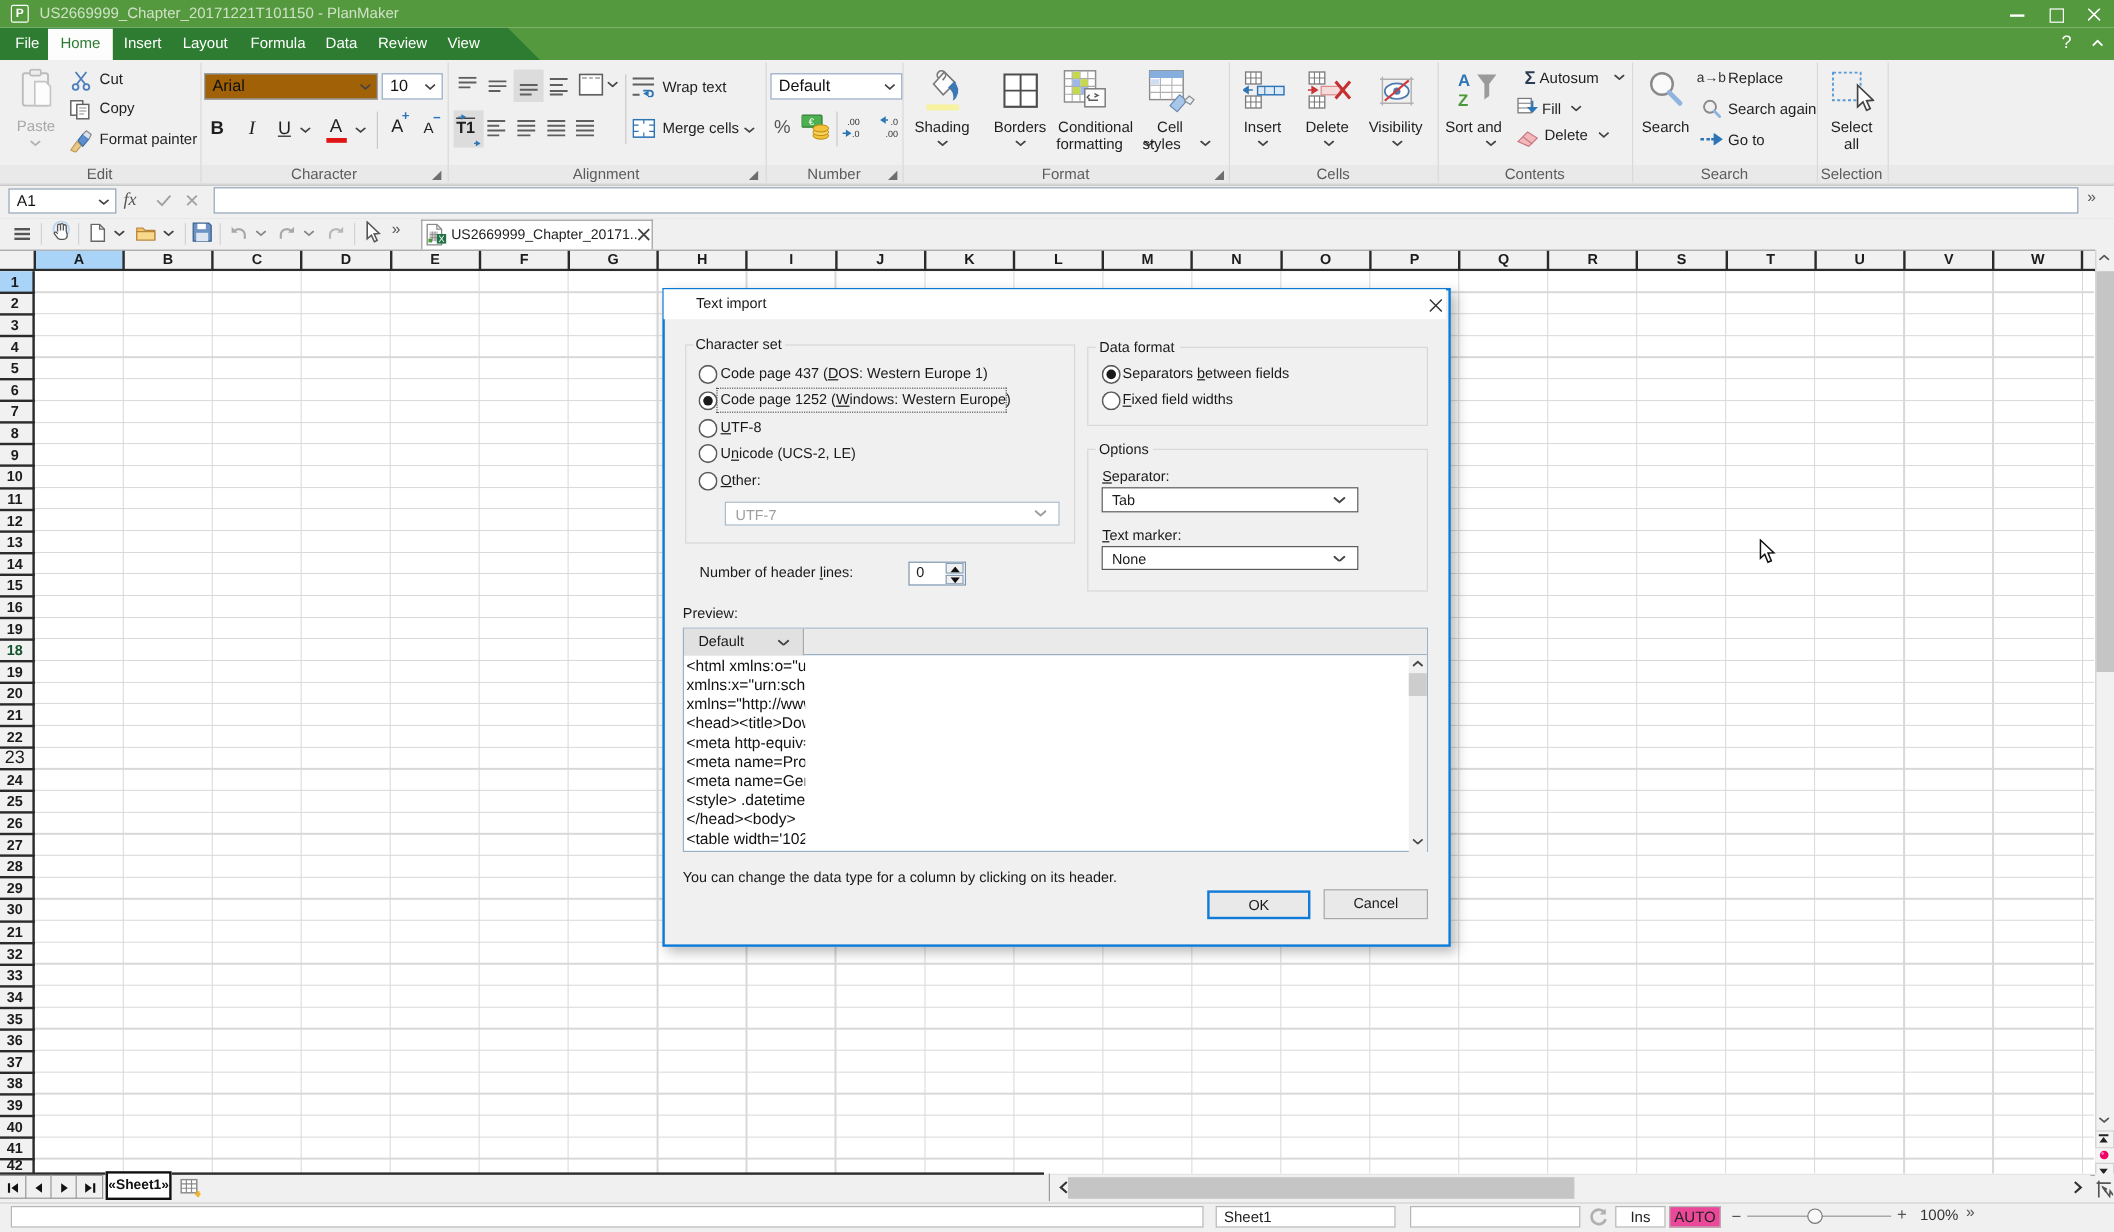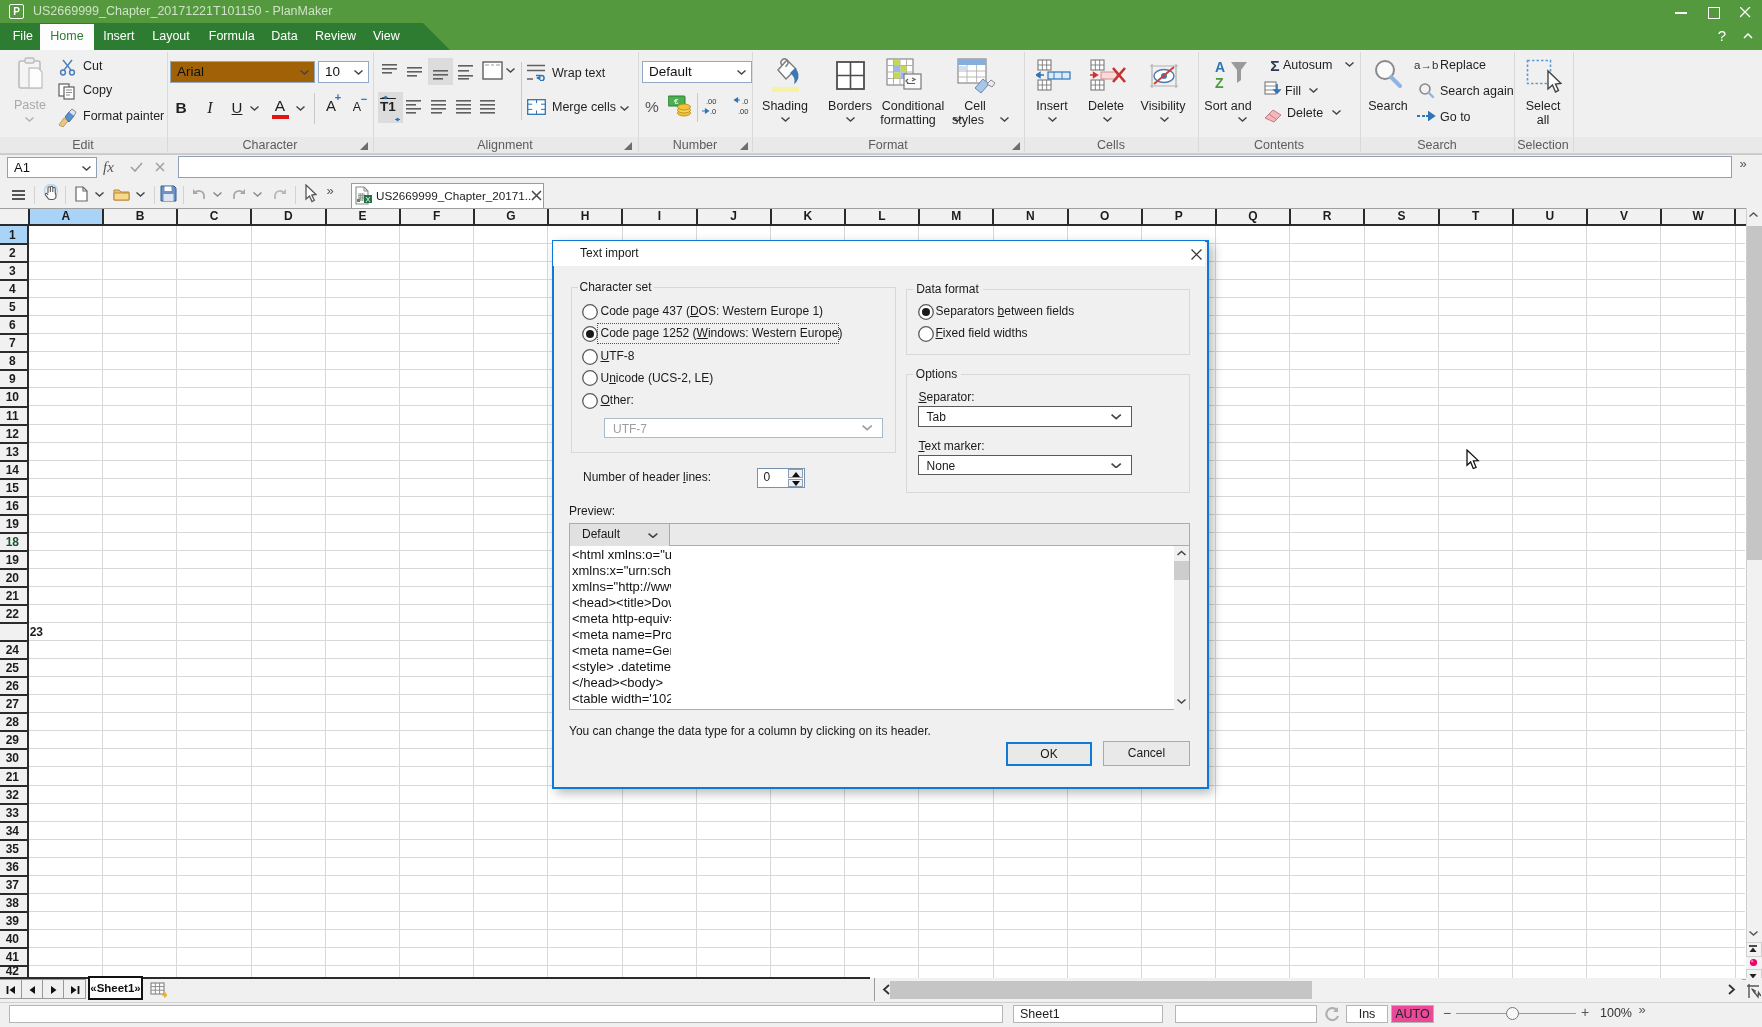--- a/index.html
+++ b/index.html
@@ -528,21 +528,21 @@
     <div style="position:absolute;left:0px;top:532.8500000000001px;width:24.7px;height:18.05px;line-height:18.05px;font-size:12px;color:#14532d;text-align:center;font-weight:bold;white-space:nowrap;">18</div>
     <div style="position:absolute;left:0;top:549.9000000000001px;width:28.7px;height:2px;background:#2b2b2b"></div>
     <div style="position:absolute;left:0px;top:550.9000000000001px;width:24.7px;height:18.05px;line-height:18.05px;font-size:12px;color:#1c1c1c;text-align:center;font-weight:bold;white-space:nowrap;">19</div>
     <div style="position:absolute;left:0;top:567.95px;width:28.7px;height:2px;background:#2b2b2b"></div>
     <div style="position:absolute;left:0px;top:568.95px;width:24.7px;height:18.05px;line-height:18.05px;font-size:12px;color:#1c1c1c;text-align:center;font-weight:bold;white-space:nowrap;">20</div>
     <div style="position:absolute;left:0;top:586.0px;width:28.7px;height:2px;background:#2b2b2b"></div>
     <div style="position:absolute;left:0px;top:587.0px;width:24.7px;height:18.05px;line-height:18.05px;font-size:12px;color:#1c1c1c;text-align:center;font-weight:bold;white-space:nowrap;">21</div>
     <div style="position:absolute;left:0;top:604.05px;width:28.7px;height:2px;background:#2b2b2b"></div>
     <div style="position:absolute;left:0px;top:605.05px;width:24.7px;height:18.05px;line-height:18.05px;font-size:12px;color:#1c1c1c;text-align:center;font-weight:bold;white-space:nowrap;">22</div>
     <div style="position:absolute;left:0;top:622.0999999999999px;width:28.7px;height:2px;background:#2b2b2b"></div>
-    <div style="position:absolute;left:0px;top:623.0999999999999px;width:24.7px;height:18.05px;line-height:18.05px;font-size:12px;color:#1c1c1c;text-align:center;font-weight:bold;white-space:nowrap;padding-left:24px;">23</div>
+    <div style="position:absolute;left:0px;top:623.0999999999999px;width:24.7px;height:18.05px;line-height:18.05px;font-size:15px;color:#1c1c1c;text-align:center;font-weight:normal;white-space:nowrap;">23</div>
     <div style="position:absolute;left:0;top:640.1499999999999px;width:28.7px;height:2px;background:#2b2b2b"></div>
     <div style="position:absolute;left:0px;top:641.1499999999999px;width:24.7px;height:18.05px;line-height:18.05px;font-size:12px;color:#1c1c1c;text-align:center;font-weight:bold;white-space:nowrap;">24</div>
     <div style="position:absolute;left:0;top:658.1999999999998px;width:28.7px;height:2px;background:#2b2b2b"></div>
     <div style="position:absolute;left:0px;top:659.1999999999998px;width:24.7px;height:18.05px;line-height:18.05px;font-size:12px;color:#1c1c1c;text-align:center;font-weight:bold;white-space:nowrap;">25</div>
     <div style="position:absolute;left:0;top:676.2499999999998px;width:28.7px;height:2px;background:#2b2b2b"></div>
     <div style="position:absolute;left:0px;top:677.2499999999998px;width:24.7px;height:18.05px;line-height:18.05px;font-size:12px;color:#1c1c1c;text-align:center;font-weight:bold;white-space:nowrap;">26</div>
     <div style="position:absolute;left:0;top:694.2999999999997px;width:28.7px;height:2px;background:#2b2b2b"></div>
     <div style="position:absolute;left:0px;top:695.2999999999997px;width:24.7px;height:31px;line-height:18.05px;font-size:12px;color:#1c1c1c;text-align:center;font-weight:bold;white-space:nowrap;">27</div>
     <div style="position:absolute;left:0;top:712.3499999999997px;width:28.7px;height:2px;background:#2b2b2b"></div>
     <div style="position:absolute;left:0px;top:713.3499999999997px;width:24.7px;height:18.05px;line-height:18.05px;font-size:12px;color:#1c1c1c;text-align:center;font-weight:bold;white-space:nowrap;">28</div>

